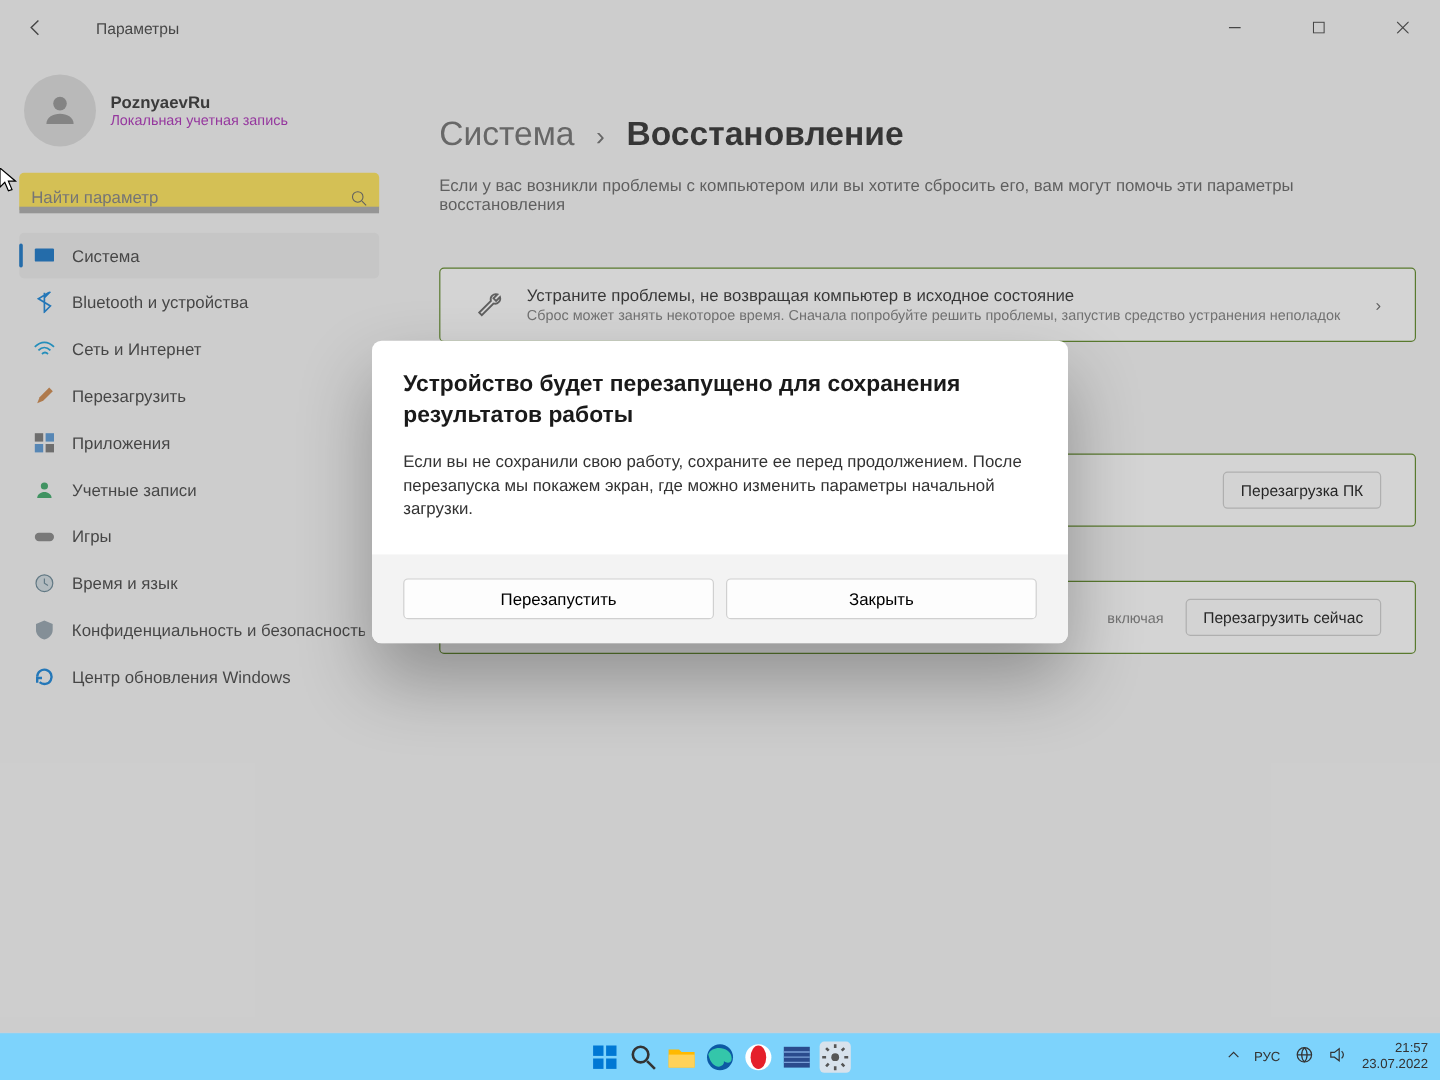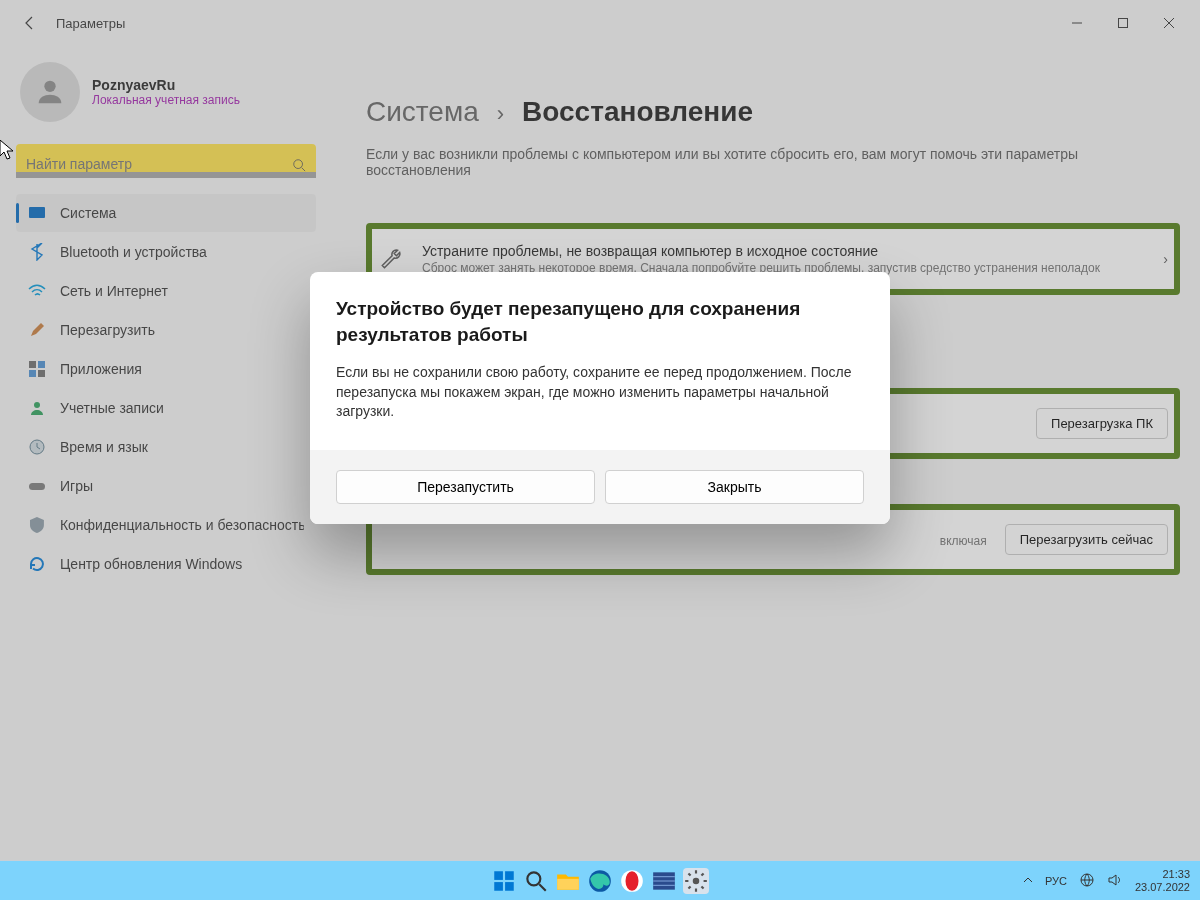--- a/index.html
+++ b/index.html
@@ -1,21 +1,21 @@
 <!DOCTYPE html>
 <html><head>
 <meta charset="utf-8">
 <style>
 * { box-sizing: border-box; margin: 0; padding: 0; font-family: "Segoe UI", Arial, sans-serif; }
 body { background: #f3f3f3; width: 1200px; height: 900px; overflow: hidden; position: relative; }
 
 .window { width: 1200px; height: 860px; background: #f3f3f3; position: relative; }
 .dim-overlay { position: absolute; inset: 0; background: rgba(120,120,120,0.3); z-index: 5; pointer-events: none; }
 
-.titlebar { display: flex; align-items: center; height: 46px; padding: 0 8px; }
+.titlebar { display: flex; align-items: center; height: 46px; padding: 0 8px; gap: 24px; }
 .titlebar .back-icon { width: 16px; height: 16px; margin-left: 14px; }
 .titlebar .title { margin-left: 18px; font-size: 13px; color: #323232; }
 .titlebar .spacer { flex: 1; }
 .winbtn { width: 46px; height: 36px; display: flex; align-items: center; justify-content: center; }
 .winbtn svg { width: 10px; height: 10px; }
 
 .content { display: flex; height: calc(100% - 46px); }
 .sidebar { width: 320px; padding: 12px 4px 0 16px; }
 .user-block { display: flex; align-items: center; padding: 4px 4px 18px 4px; }
 .avatar { width: 60px; height: 60px; border-radius: 50%; background: #d6d6d6; display: flex; align-items: center; justify-content: center; margin-right: 12px; }
@@ -33,29 +33,29 @@
 .nav-item.selected { background: #e9e9e9; }
 .nav-item.selected::before { content: ""; position: absolute; left: 0; top: 9px; bottom: 9px; width: 3px; background: #0067c0; border-radius: 2px; }
 
 .main { flex: 1; padding: 20px 20px 0 46px; }
 .breadcrumb { display: flex; align-items: baseline; gap: 18px; margin-bottom: 18px; }
 .bc-link { font-size: 28px; color: #606060; }
 .bc-sep { font-size: 22px; color: #606060; }
 .bc-current { font-size: 28px; font-weight: 600; color: #1a1a1a; margin-top: 30px; }
 .main-desc { font-size: 14px; color: #555; margin-bottom: 28px; max-width: 790px; }
 
-.card { border: 6px solid #4d7c0f; border-radius: 4px; background: #fcfcfc; margin-bottom: 12px; padding: 14px 6px; display: flex; align-items: center; gap: 18px; margin-top: 45px; }
+.card { border: 1px solid #4d7c0f; border-radius: 4px; background: #fcfcfc; margin-bottom: 12px; padding: 14px 28px; display: flex; align-items: center; gap: 18px; margin-top: 45px; }
 .card .card-ic { width: 26px; height: 26px; flex-shrink: 0; }
 .card-body { flex: 1; }
 .card-title { font-size: 14px; color: #1a1a1a; }
 .card-sub { font-size: 12px; color: #707070; margin-top: 2px; }
 .card-action { padding: 7px 14px; border: 1px solid #c8c8c8; border-radius: 4px; background: #fbfbfb; font-size: 13px; white-space: nowrap; }
 .chev { font-size: 14px; color: #555; }
 
-.dialog { position: absolute; left: 310px; top: 272px; width: 580px; background: #fff; border-radius: 8px; box-shadow: 0 30px 60px rgba(0,0,0,0.3); z-index: 10; overflow: hidden; }
+.dialog { position: absolute; left: 310px; top: 284px; width: 580px; background: #fff; border-radius: 8px; box-shadow: 0 30px 60px rgba(0,0,0,0.3); z-index: 10; overflow: hidden; }
 .dialog-body { padding: 24px 26px 28px 26px; }
 .dialog-title { font-size: 19px; font-weight: 600; color: #1a1a1a; margin-bottom: 16px; line-height: 1.35; }
 .dialog-text { font-size: 14px; color: #333; line-height: 1.4; }
 .dialog-footer { background: #f3f3f3; padding: 20px 26px; display: flex; gap: 10px; }
 .dlg-btn { flex: 1; height: 34px; border: 1px solid #d0d0d0; background: #fdfdfd; border-radius: 4px; font-size: 14px; display: flex; align-items: center; justify-content: center; }
 
 .taskbar { position: absolute; left: 0; right: 0; bottom: 0; height: 40px; background: #7dd3fc; border-top: 1px solid #c7cfd6; display: flex; align-items: center; }
 .taskbar .center { position: absolute; left: 50%; transform: translateX(-50%); display: flex; gap: 6px; align-items: center; }
 .tb-ic { width: 26px; height: 26px; display: flex; align-items: center; justify-content: center; border-radius: 4px; }
 .taskbar .tray { position: absolute; right: 10px; display: flex; align-items: center; gap: 12px; font-size: 11px; color: #333; }
@@ -170,33 +170,33 @@
               <svg viewBox="0 0 18 18">
                 <circle cx="9" cy="6" r="3" fill="#2aa05a"></circle>
                 <path d="M3 16c0-3 3-5 6-5s6 2 6 5" fill="#2aa05a"></path>
               </svg>
             </span>
           <span>Учетные записи</span>
         </div>
         <div class="nav-item">
           <span class="nav-ic">
               <svg viewBox="0 0 18 18">
+                <rect x="1" y="6" width="16" height="7" rx="3.5" fill="#7a7a7a"></rect>
+              </svg>
+            </span>
+          <span>Игры</span>
+        </div>
+        <div class="nav-item">
+          <span class="nav-ic">
+              <svg viewBox="0 0 18 18">
                 <circle cx="9" cy="9" r="7" stroke="#5a7a8a" fill="#cdd9df"></circle>
                 <path d="M9 5v4l3 2" stroke="#5a7a8a" fill="none"></path>
               </svg>
             </span>
           <span>Время и язык</span>
-        </div>
-        <div class="nav-item">
-          <span class="nav-ic">
-              <svg viewBox="0 0 18 18">
-                <rect x="1" y="6" width="16" height="7" rx="3.5" fill="#7a7a7a"></rect>
-              </svg>
-            </span>
-          <span>Игры</span>
         </div>
         <div class="nav-item">
           <span class="nav-ic">
               <svg viewBox="0 0 18 18">
                 <path d="M9 1l7 3v5c0 4-3 7-7 8-4-1-7-4-7-8V4z" fill="#8a9aa5"></path>
               </svg>
             </span>
           <span style="white-space:nowrap; overflow:hidden;">Конфиденциальность и безопасность</span>
         </div>
         <div class="nav-item">
@@ -316,21 +316,21 @@
     <span>РУС</span>
     <span><svg width="16" height="16" viewBox="0 0 16 16">
           <circle cx="8" cy="8" r="6" stroke="#333" fill="none"></circle>
           <path d="M2 8h12M8 2c3 3 3 9 0 12M8 2c-3 3-3 9 0 12" stroke="#333" fill="none"></path>
         </svg></span>
     <span><svg width="16" height="16" viewBox="0 0 16 16">
           <path d="M2 6h3l4-3v10l-4-3H2z" fill="none" stroke="#333"></path>
           <path d="M11 5c2 2 2 4 0 6" stroke="#333" fill="none"></path>
         </svg></span>
     <div class="clock">
-      <div>21:33</div>
+      <div>21:57</div>
       <div>23.07.2022</div>
     </div>
   </div>
 </div>
 
 <svg class="cursor" width="14" height="20" viewBox="0 0 14 20">
     <path d="M0 0l0 16 4-4 3 7 3-1-3-7 6 0z" fill="#fff" stroke="#000" stroke-width="1"></path>
   </svg>
 
 </body></html>

